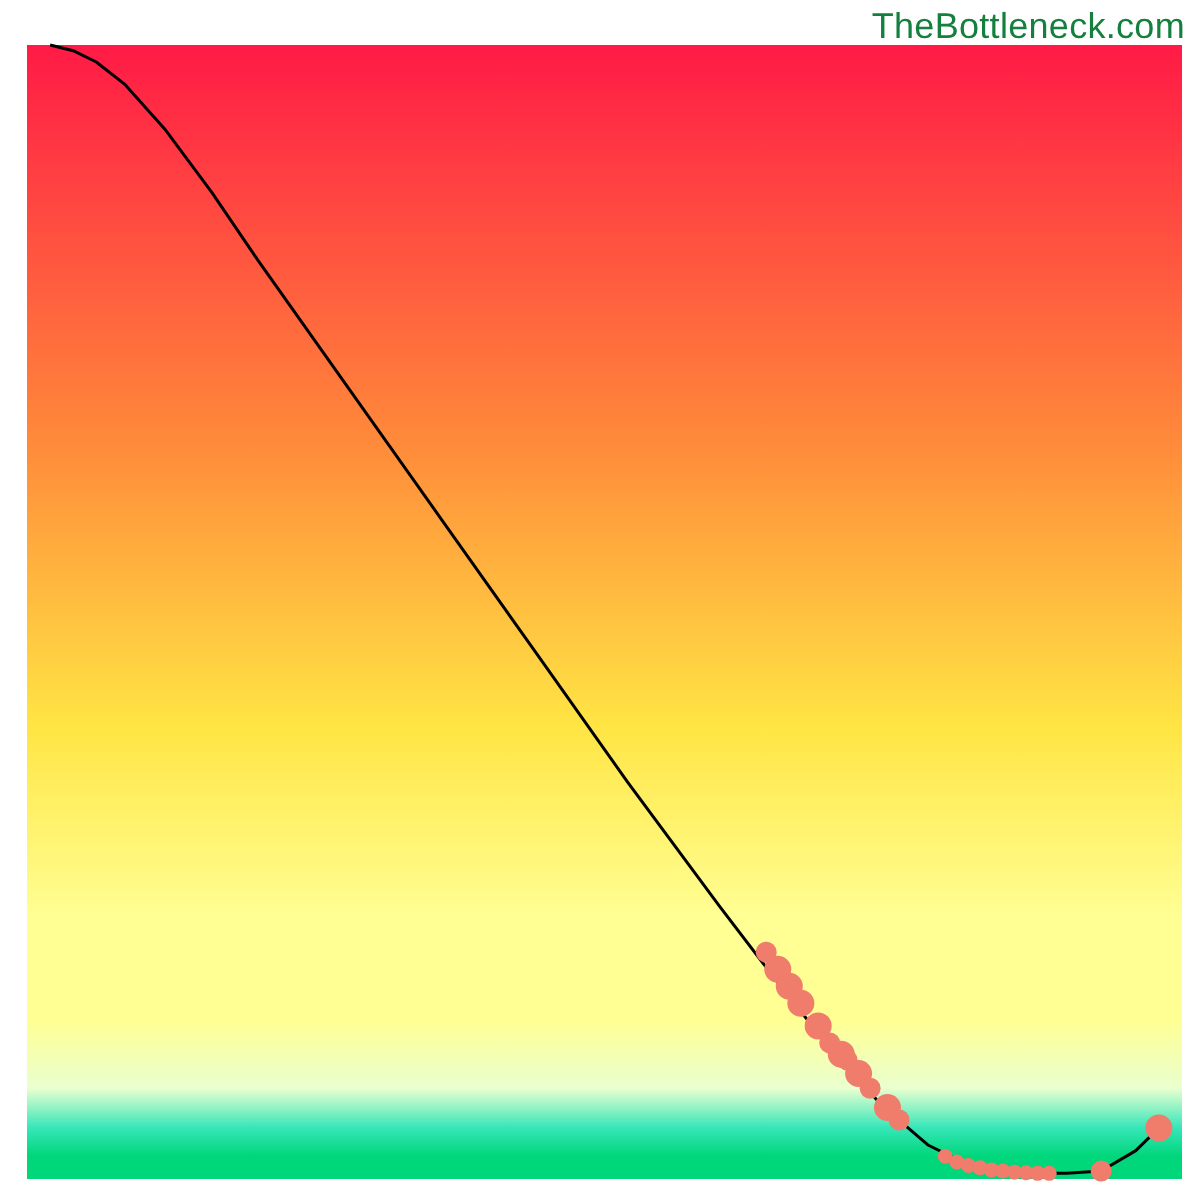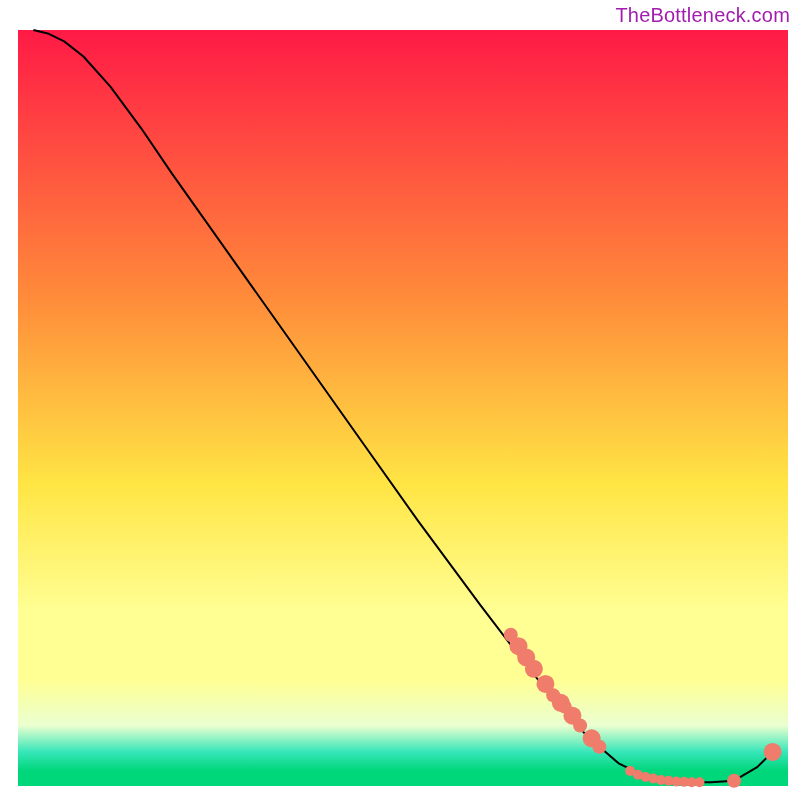--- a/index.html
+++ b/index.html
@@ -13,23 +13,23 @@
   }
   .chart-container {
     position: relative;
     width: 800px;
     height: 800px;
   }
   .watermark {
     position: absolute;
     top: 4px;
     right: 10px;
-    font-size: 20px;
+    font-size: 24px;
     font-weight: 500;
-    color: #a21caf;
+    color: #15803d;
     z-index: 5;
     letter-spacing: 0.2px;
   }
   svg.plot {
     position: absolute;
     top: 0;
     left: 0;
     width: 800px;
     height: 800px;
     display: block;

